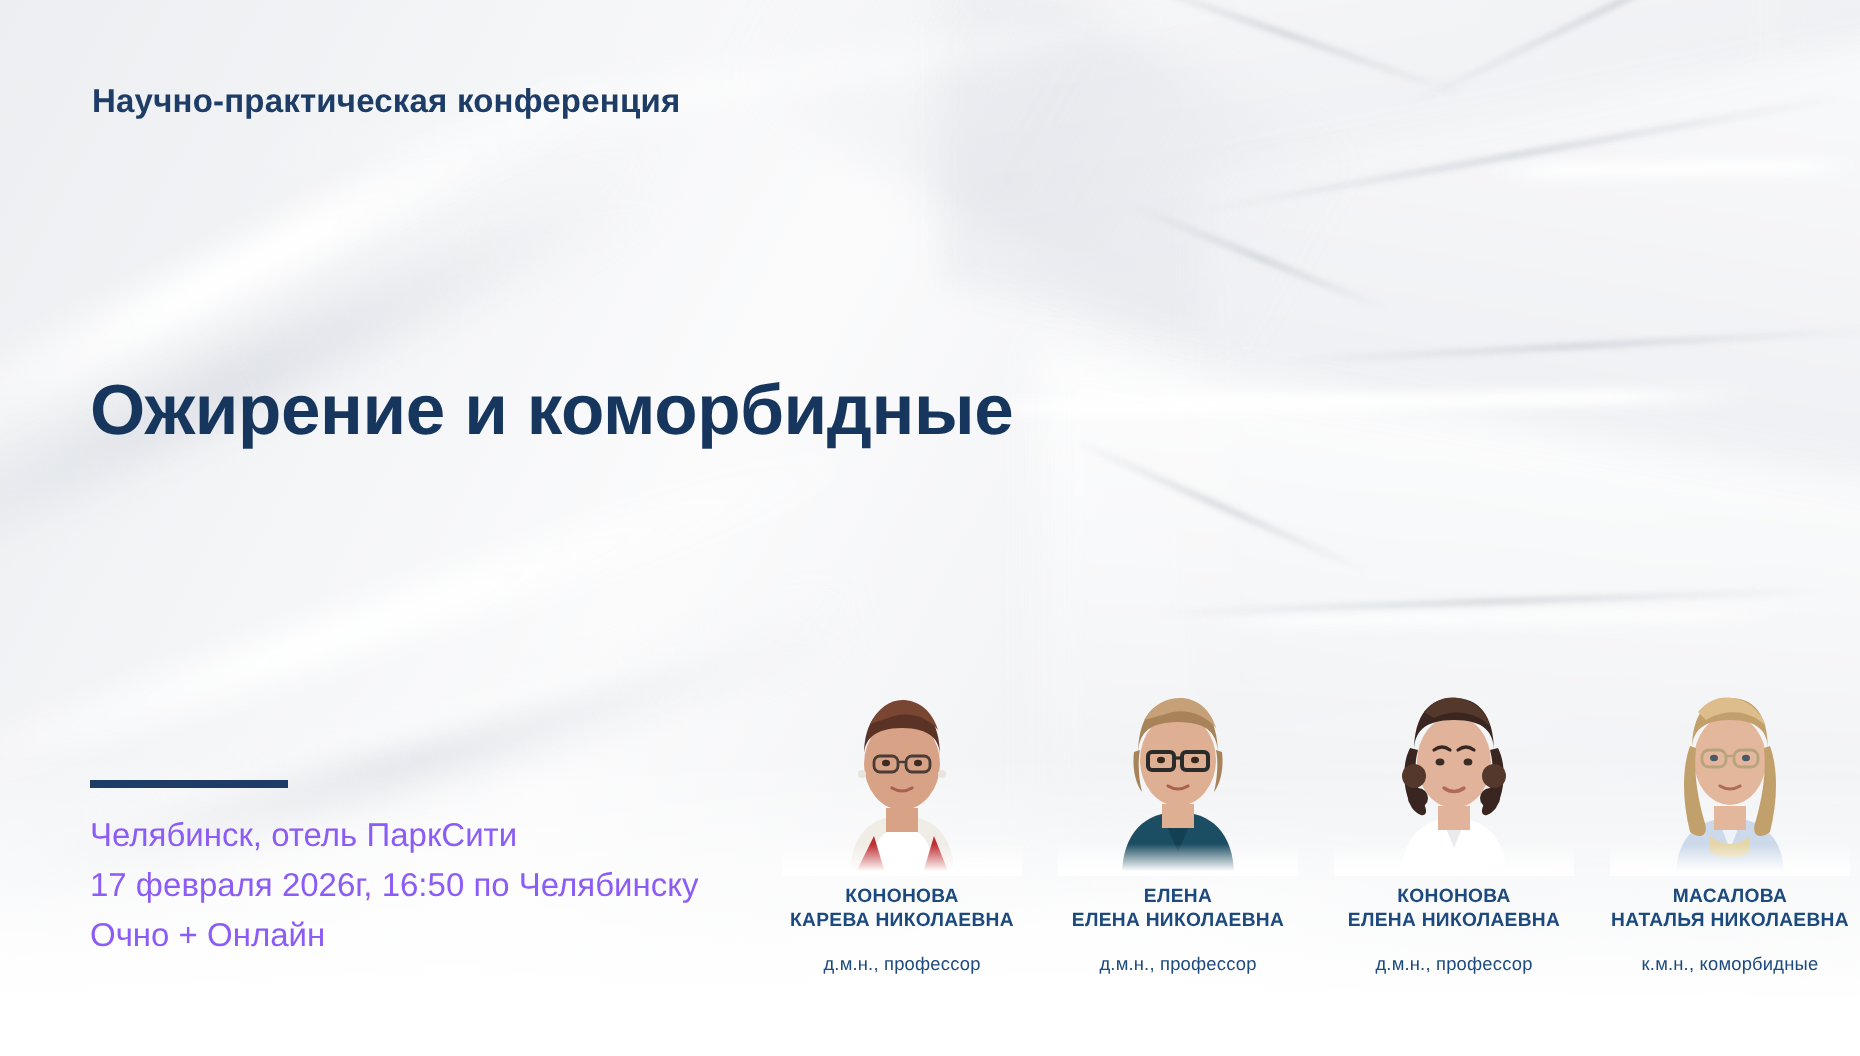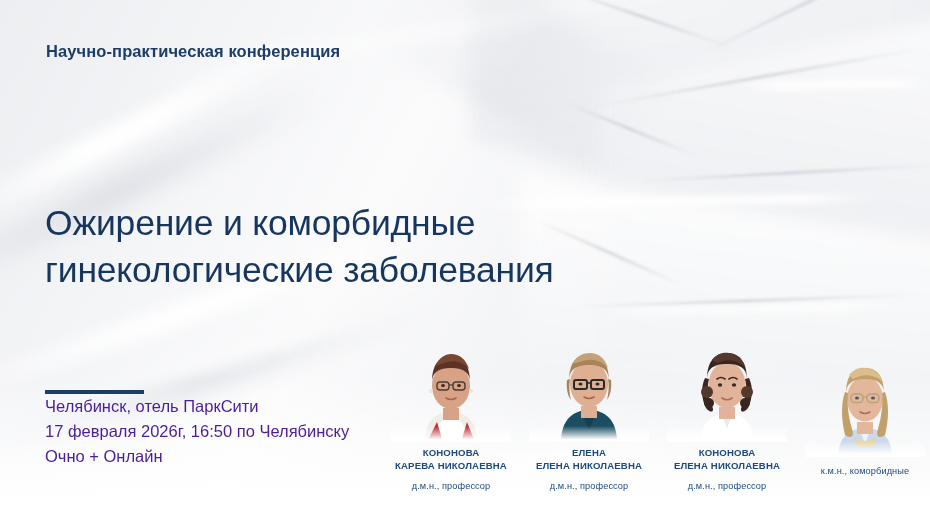--- a/index.html
+++ b/index.html
@@ -120,51 +120,49 @@
     font-weight: bold;
     letter-spacing: .1px;
     color: #1d3c66;
   }
 
   .title {
     position: absolute;
     left: 45px; top: 182px;
     width: 660px;
     font-size: 35.5px;
-    font-weight: normal;
+    font-weight: bold;
     line-height: 1.33;
     letter-spacing: -.2px;
     color: #17365d;
-    margin-top: 18px;
   }
 
   .divider {
     position: absolute;
     left: 45px; top: 390px;
     width: 99px; height: 4px;
     background: #1d3c66;
   }
 
   .meta {
     position: absolute;
-    left: 45px; top: 394px;
+    left: 45px; top: 406px;
     font-size: 16.5px;
     line-height: 1.52;
-    color: #4c1d95;
+    color: #8b5cf6;
   }
   .meta-line { white-space: nowrap; }
 
   
   .speakers {
     position: absolute;
     left: 386px; top: 330px;
     width: 544px; height: 165px;
     display: flex;
     justify-content: space-between;
-    align-items: center;
   }
   .speaker {
     width: 130px;
     display: flex;
     flex-direction: column;
     align-items: center;
   }
   .portrait-wrap {
     position: relative;
     width: 120px;
@@ -235,21 +233,20 @@
   <div class="streak streak-4"></div>
 
   <div class="bottom-glow"></div>
 
   <div class="content">
 
     <div class="eyebrow">Научно-практическая конференция</div>
 
     <div class="title">
       <div>Ожирение и коморбидные</div>
-      <div>гинекологические заболевания</div>
     </div>
 
     <div class="divider"></div>
 
     <div class="meta">
       <div class="meta-line">Челябинск, отель ПаркСити</div>
       <div class="meta-line">17 февраля 2026г, 16:50 по Челябинску</div>
       <div class="meta-line">Очно + Онлайн</div>
     </div>
 
@@ -359,18 +356,22 @@
               <path d="M50 88 Q60 96 70 88 L70 96 Q60 102 50 96 Z" fill="#e4d6a8"></path>
               <rect x="46" y="45" width="12" height="8.5" rx="3.5" fill="none" stroke="#b9a37c" stroke-width="1.4"></rect>
               <rect x="62" y="45" width="12" height="8.5" rx="3.5" fill="none" stroke="#b9a37c" stroke-width="1.4"></rect>
               <line x1="58" y1="48" x2="62" y2="48" stroke="#b9a37c" stroke-width="1.2"></line>
               <ellipse cx="52" cy="49" rx="2" ry="1.6" fill="#4a5a6a"></ellipse>
               <ellipse cx="68" cy="49" rx="2" ry="1.6" fill="#4a5a6a"></ellipse>
               <path d="M55 63 Q60 66 65 63" stroke="#b06a58" stroke-width="1.6" fill="none" stroke-linecap="round"></path>
             </g>
           </svg>
         </div>
+        <div class="speaker-name">
+          <div>МАСАЛОВА</div>
+          <div>НАТАЛЬЯ НИКОЛАЕВНА</div>
+        </div>
         <div class="speaker-title">к.м.н., коморбидные</div>
       </div>
 
     </div>
   </div>
 </div>
 
 </body></html>

